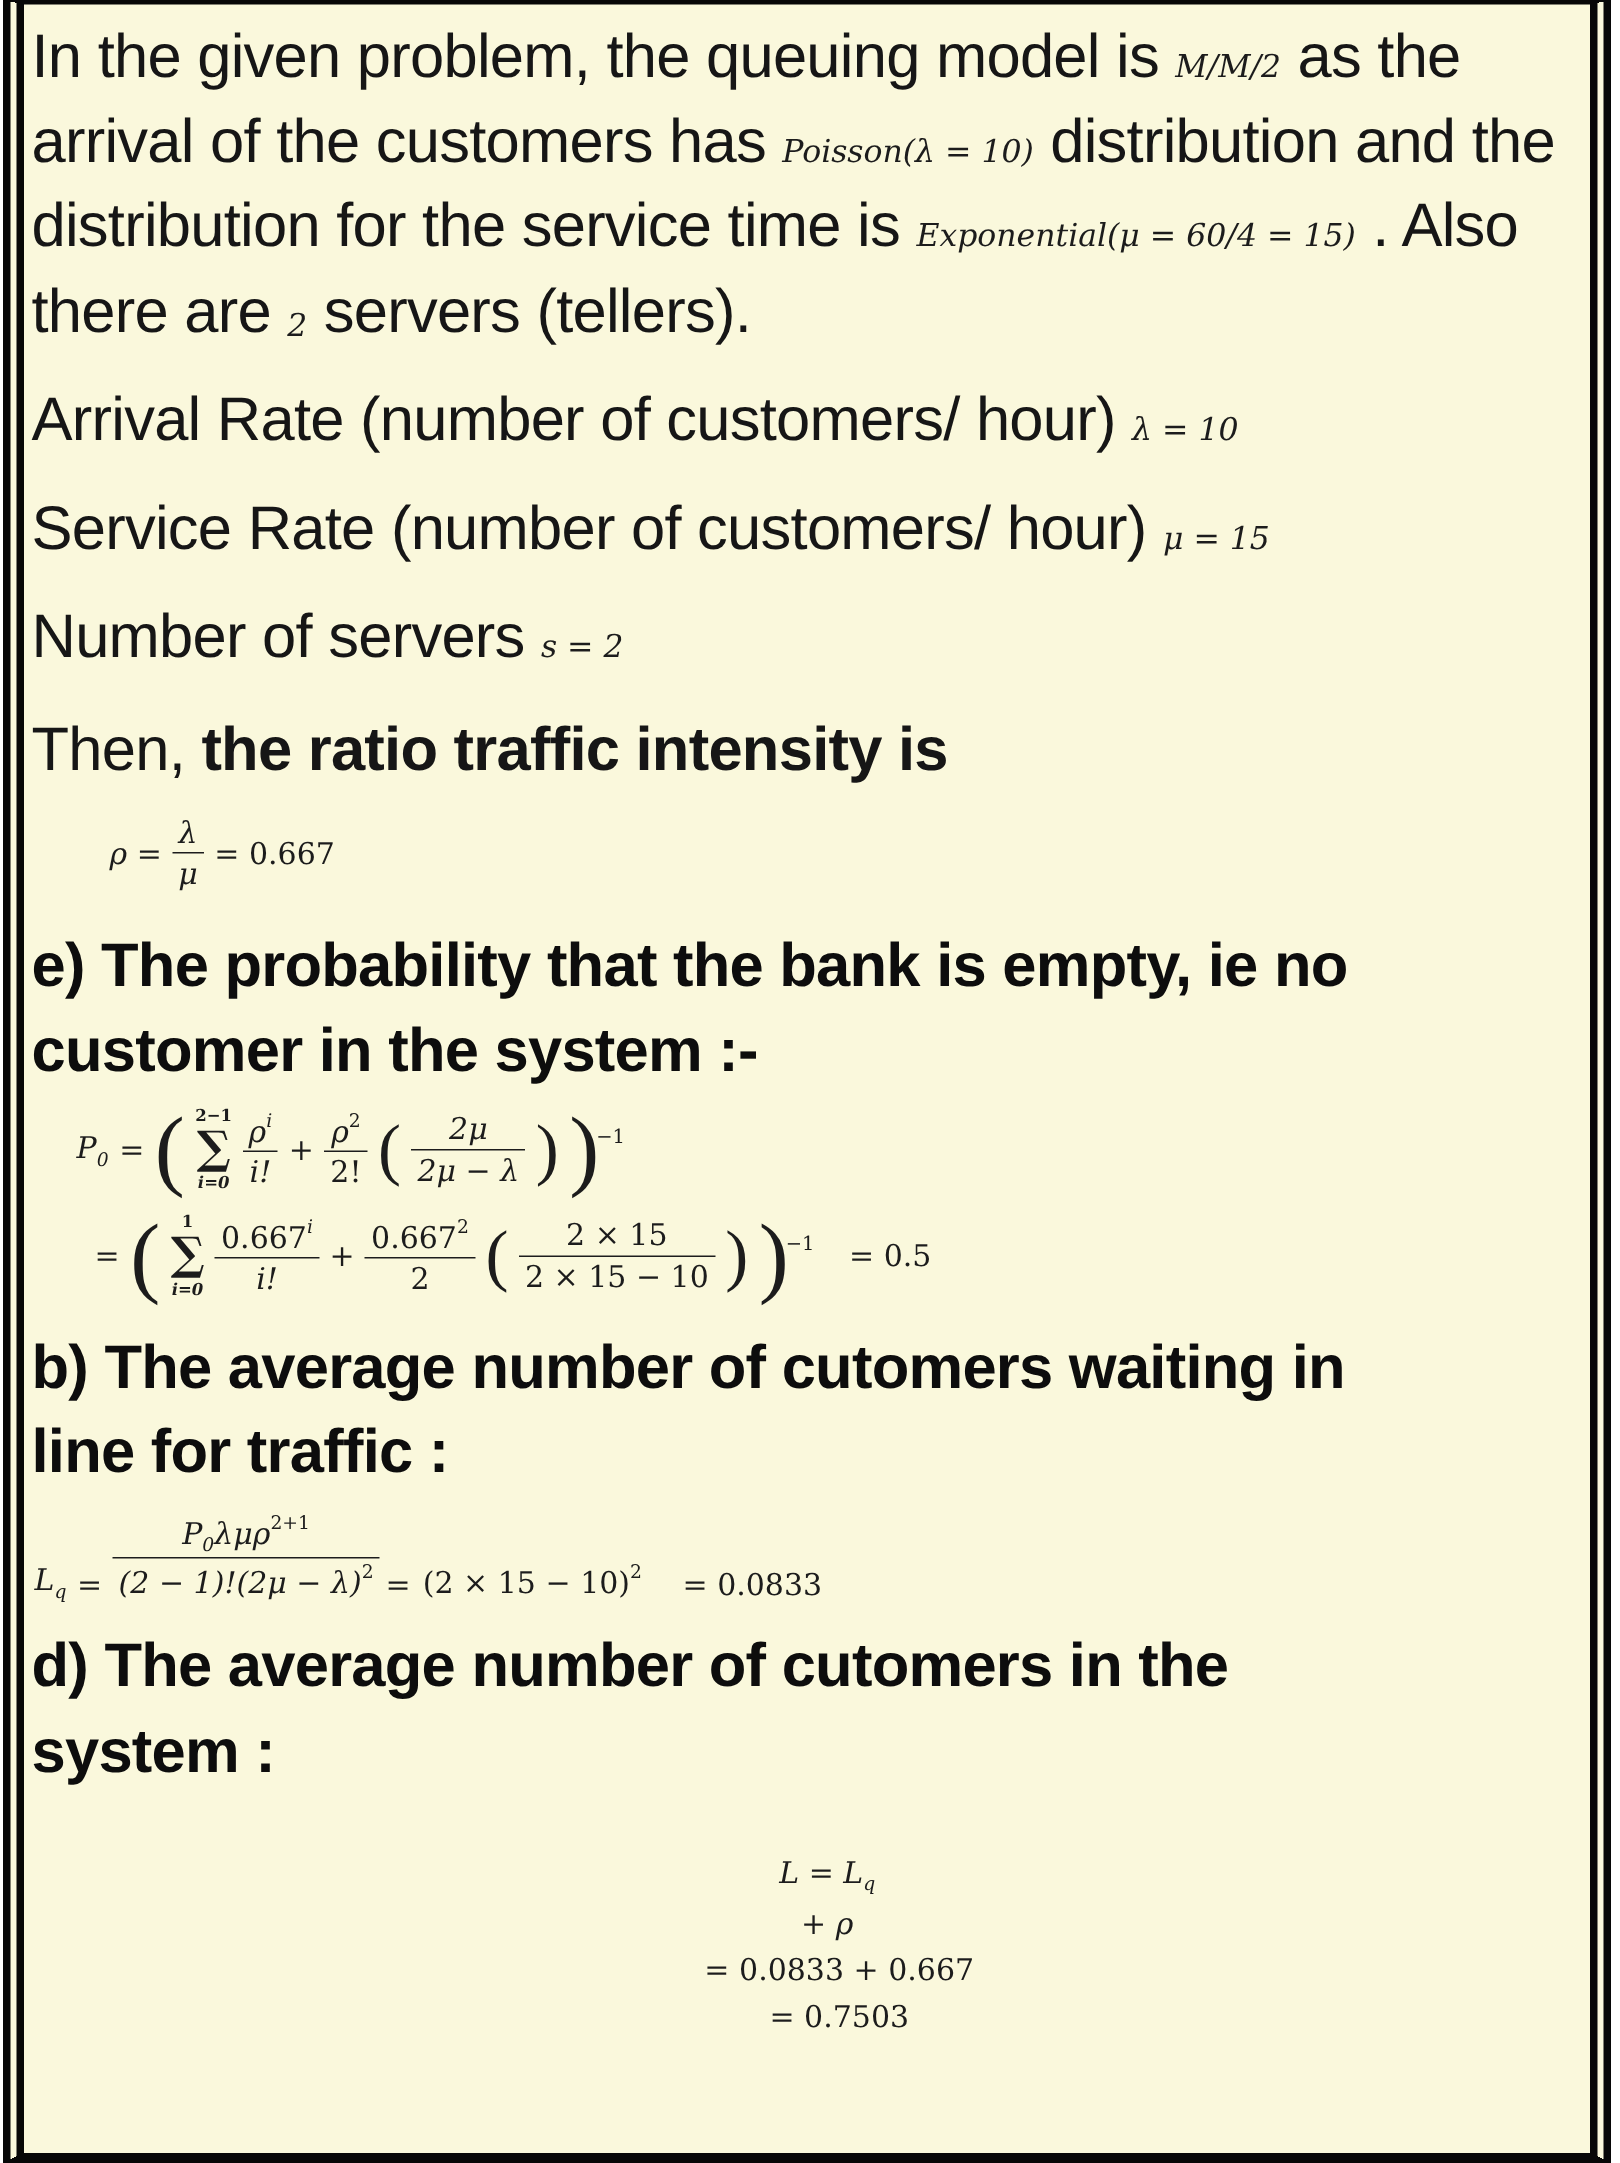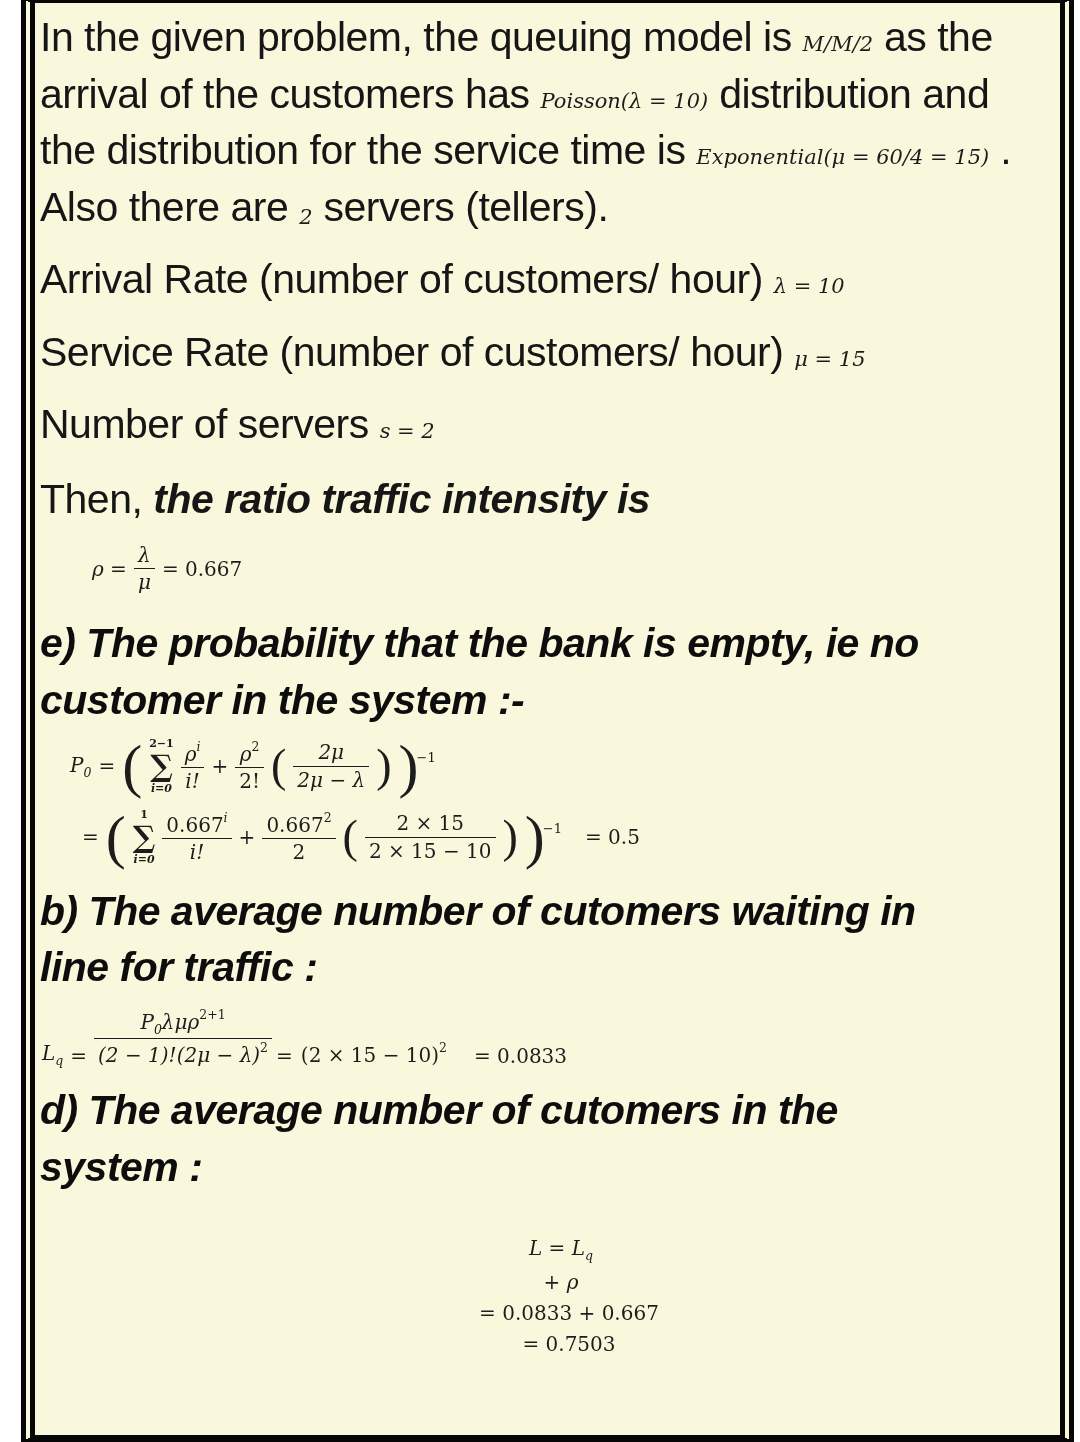--- a/index.html
+++ b/index.html
@@ -1,38 +1,38 @@
 <!DOCTYPE html>
 <html><head>
 <meta charset="utf-8">
 <style>
   html,body{margin:0;padding:0;}
   body{width:1080px;height:1442px;background:#ffffff;overflow:hidden;}
   .frame{
     box-sizing:border-box;
-    margin-left:21px;margin-right:6px;
+    margin-left:2px;margin-right:6px;
     height:1442px;
     background:#FAF8DC;
     border-left:14px double #070707;
     border-right:14px double #070707;
     border-top:3px solid #070707;
     border-bottom:7px solid #070707;
     padding:6px 12px 0 5px;
     overflow:hidden;
   }
   .body-text{
     font-family:"Liberation Sans",sans-serif;
     font-size:41px;line-height:1.38;letter-spacing:-0.5px;
     color:#161616;margin:0;
   }
-  .bold{font-weight:bold;font-style:italic;}
+  .bold{font-weight:bold;}
   .heading{
     font-family:"Liberation Sans",sans-serif;
     font-size:41px;line-height:1.38;letter-spacing:-0.5px;
-    font-weight:bold;color:#0d0d0d;white-space:pre-line;margin:0;font-style:italic;
+    font-weight:bold;color:#0d0d0d;white-space:pre-line;margin:0;
   }
   .im{
     font-family:"DejaVu Serif","Liberation Serif",serif;
     font-style:italic;font-size:21px;color:#1c1c1c;letter-spacing:0;
   }
   .low{position:relative;top:3px;}
   .math{
     font-family:"DejaVu Serif","Liberation Serif",serif;
     font-size:20px;color:#1c1c1c;letter-spacing:0;
     display:flex;align-items:center;gap:7px;

